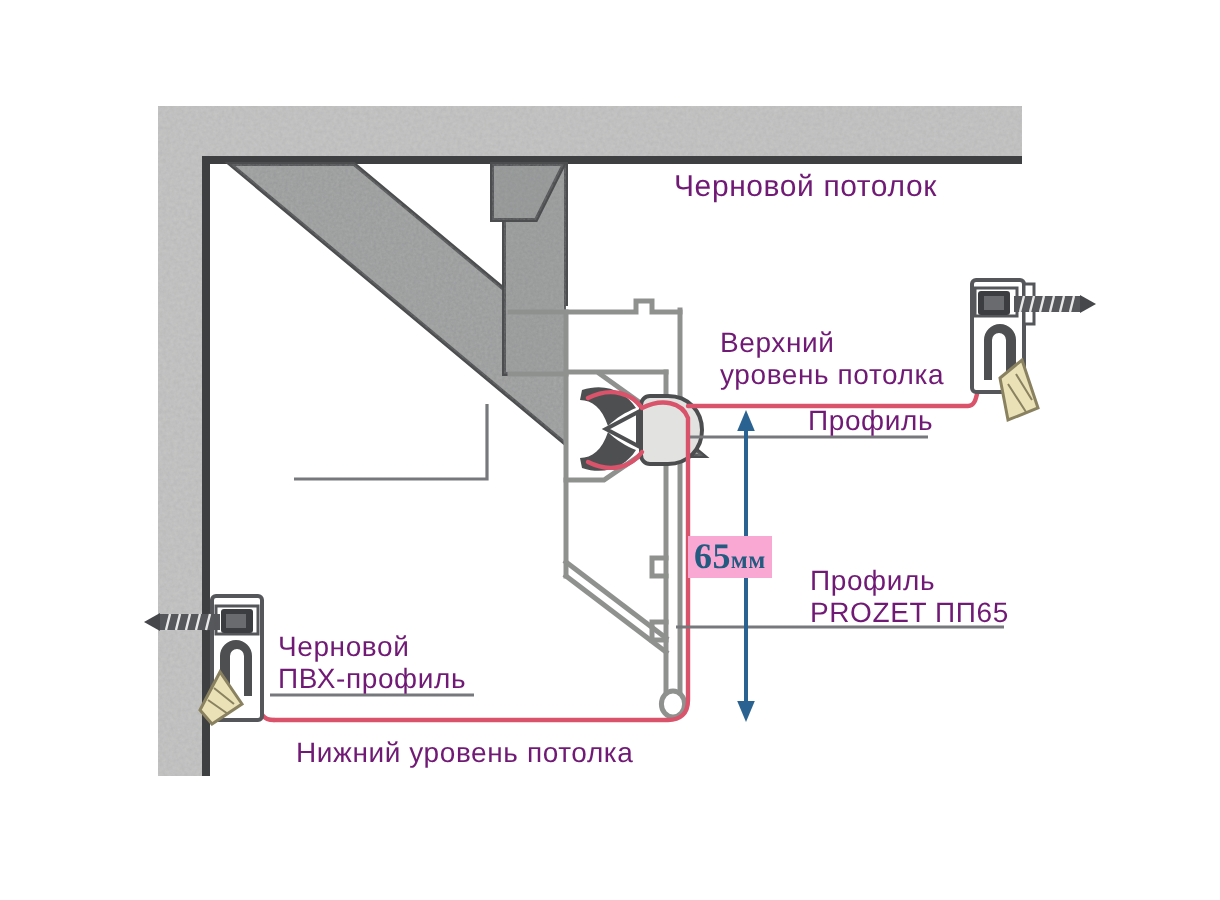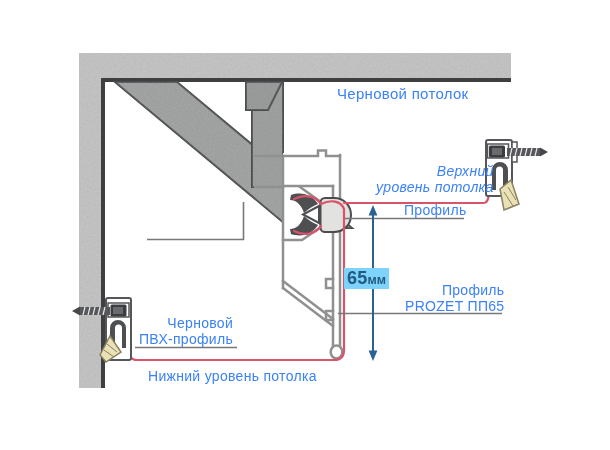--- a/index.html
+++ b/index.html
@@ -2,27 +2,27 @@
 <html><head>
 <meta charset="utf-8">
 <style>
   html,body{margin:0;padding:0;background:#fff;}
   #stage{
     position:relative;width:610px;height:450px;background:#ffffff;overflow:hidden;
     font-family:"Liberation Sans", sans-serif;
   }
   #stage svg{position:absolute;left:0;top:0;}
   .lbl{
-    position:absolute;color:#3b82f6;font-size:14px;line-height:15.5px;
-    letter-spacing:.3px;white-space:pre-line;text-align:right;
+    position:absolute;color:#701a75;font-size:14px;line-height:15.5px;
+    letter-spacing:.3px;white-space:pre-line;
   }
   .lbl-big{font-size:15px;}
   .dim{
-    position:absolute;left:344px;top:268px;background:#7dd3fc;padding:0 3px;
-    color:#235a80;font-weight:bold;letter-spacing:.2px;
+    position:absolute;left:344px;top:268px;background:#f9a8d4;padding:0 3px;
+    color:#235a80;font-weight:bold;letter-spacing:.2px;font-family:Liberation Serif, serif;
   }
   .dim .val{font-size:18px;}
   .dim .unit{font-size:12.5px;}
 </style>
 </head>
 <body>
 
 <div id="stage">
 
 <svg width="610" height="450" viewBox="0 0 610 450">
@@ -141,21 +141,21 @@
   <g>
     <line x1="373" y1="213" x2="373" y2="354" stroke="#2a6391" stroke-width="2"></line>
     <path d="M373,205 L368.6,215.5 H377.4 Z" fill="#2a6391"></path>
     <path d="M373,361 L368.6,350.5 H377.4 Z" fill="#2a6391"></path>
   </g>
 </svg>
 
 <div class="lbl lbl-big" style="left:337px;top:86px;">Черновой потолок</div>
 
 
-<div class="lbl" style="left:376px;top:164px;font-style:italic;">Верхний
+<div class="lbl" style="left:360px;top:164px;">Верхний
 уровень потолка</div>
 
 <div class="lbl" style="left:404px;top:203px;">Профиль</div>
 
 <div class="dim">
   <span class="val">65</span><span class="unit">мм</span>
 </div>
 
 <div class="lbl" style="left:405px;top:283px;">Профиль
 PROZET ПП65</div>

